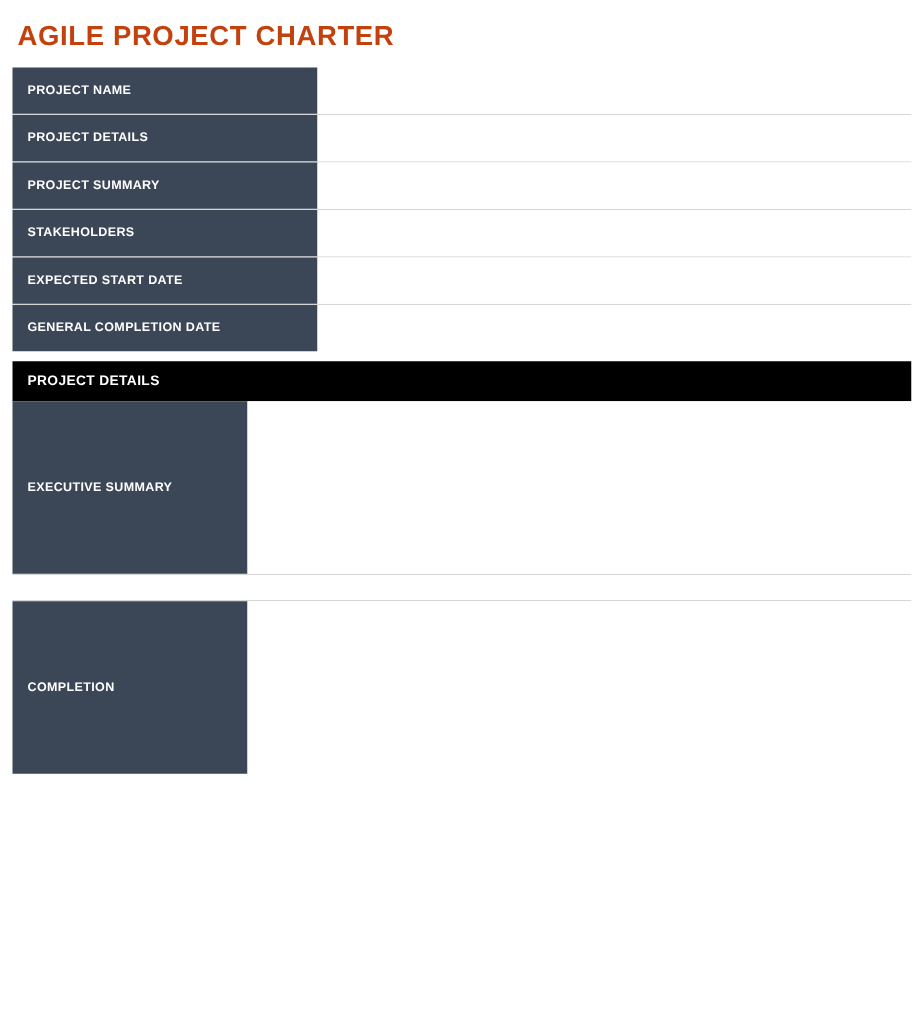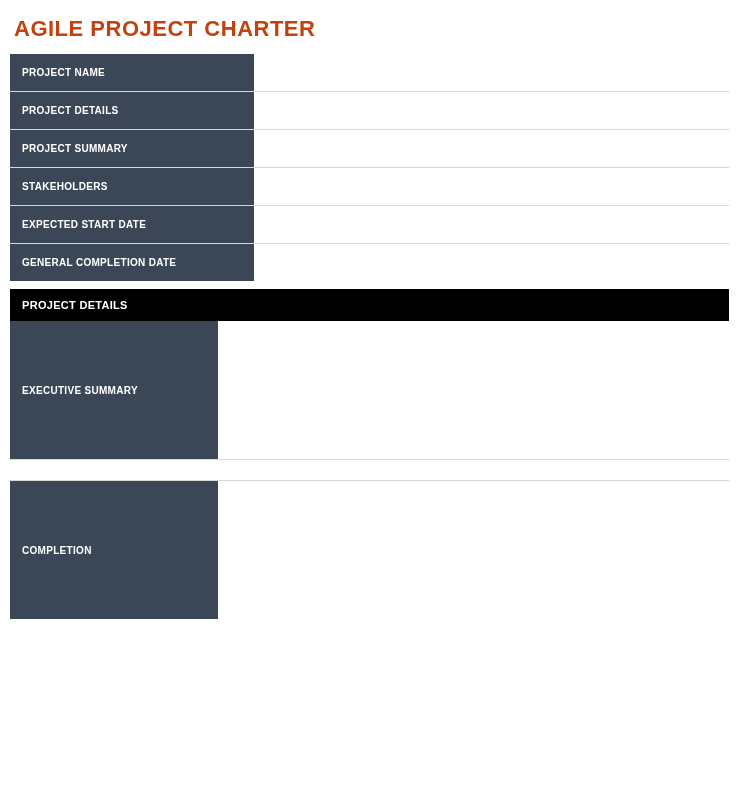--- a/index.html
+++ b/index.html
@@ -58,21 +58,21 @@
       background: #ffffff;
       padding: 10px 12px;
       font-size: 11px;
       color: #333;
     }
     .gap {
       height: 8px;
       background: #ffffff;
     }
     .details-section .label-cell {
-      width: 208px;
+      width: 188px;
       padding-left: 12px;
     }
   </style>
 </head>
 <body>
 
 <div class="title">AGILE PROJECT CHARTER</div>
 
 <div class="section">
 

